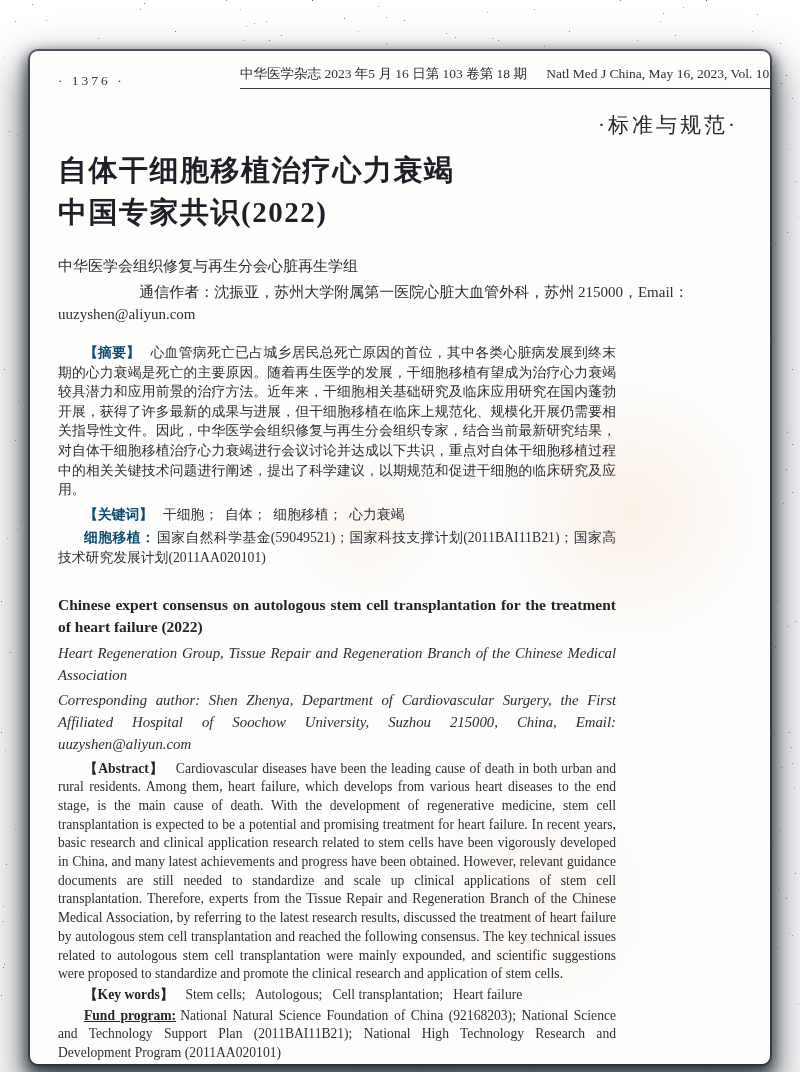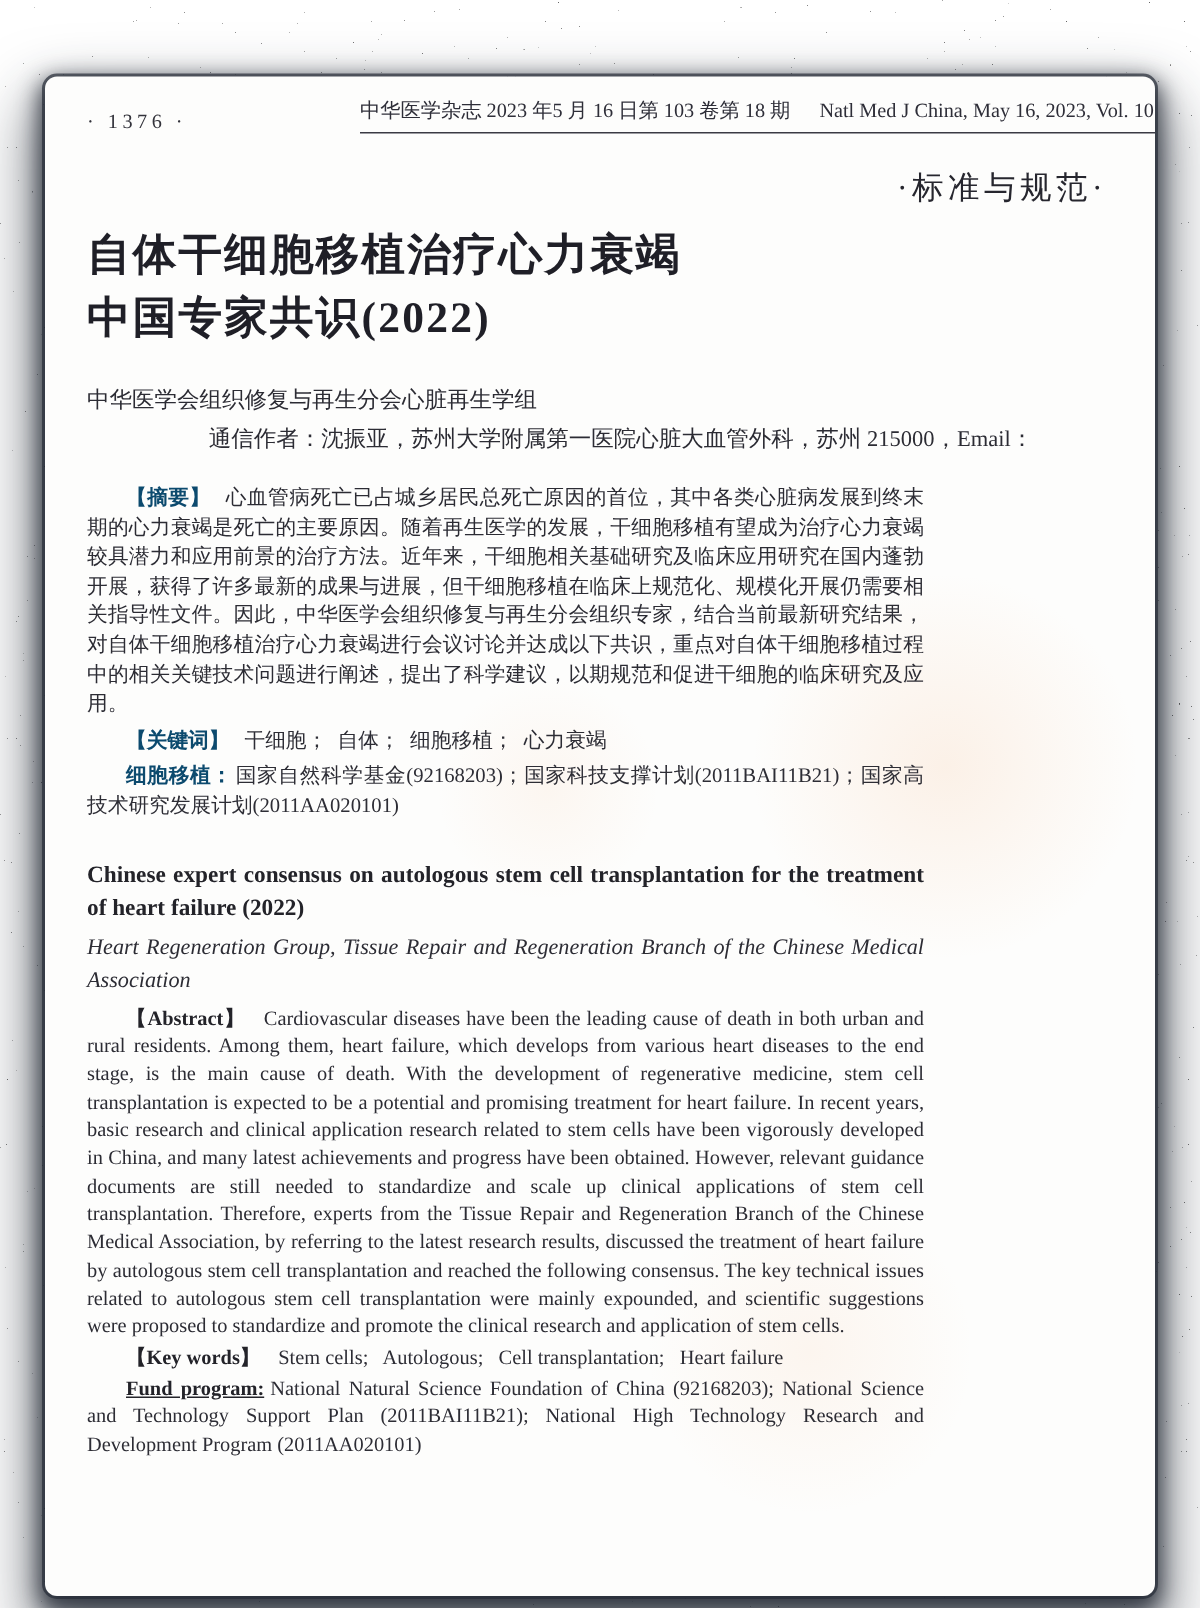--- a/index.html
+++ b/index.html
@@ -163,32 +163,34 @@
 
       <div class="section-label">·标准与规范·</div>
 
       <h1 class="title">
         <span>自体干细胞移植治疗心力衰竭</span>
         <span>中国专家共识(2022)</span>
       </h1>
 
       <p class="org">中华医学会组织修复与再生分会心脏再生学组</p>
       <p class="corr">通信作者：沈振亚，苏州大学附属第一医院心脏大血管外科，苏州 215000，Email：</p>
+      <p class="email">uuzyshen@aliyun.com</p>
 
       <div class="col">
 
         <p class="abs-cn"><span class="lab">【摘要】</span><span>心血管病死亡已占城乡居民总死亡原因的首位，其中各类心脏病发展到终末期的心力衰竭是死亡的主要原因。随着再生医学的发展，干细胞移植有望成为治疗心力衰竭较具潜力和应用前景的治疗方法。近年来，干细胞相关基础研究及临床应用研究在国内蓬勃开展，获得了许多最新的成果与进展，但干细胞移植在临床上规范化、规模化开展仍需要相关指导性文件。因此，中华医学会组织修复与再生分会组织专家，结合当前最新研究结果，对自体干细胞移植治疗心力衰竭进行会议讨论并达成以下共识，重点对自体干细胞移植过程中的相关关键技术问题进行阐述，提出了科学建议，以期规范和促进干细胞的临床研究及应用。</span></p>
 
         <p class="kw-cn"><span class="lab">【关键词】</span><span class="pre">干细胞；  自体；  细胞移植；  心力衰竭</span></p>
 
-        <p class="fund-cn"><span class="lab">细胞移植：</span><span>国家自然科学基金(92168203)；国家科技支撑计划(2011BAI11B21)；国家高技术研究发展计划(2011AA020101)</span></p>
+        <p class="fund-cn"><span class="lab">细胞移植：</span><span>国家自然科学基金(59049521)；国家科技支撑计划(2011BAI11B21)；国家高技术研究发展计划(2011AA020101)</span></p>
 
         <div class="en-block">
           <p class="en-title">Chinese expert consensus on autologous stem cell transplantation for the treatment of heart failure (2022)</p>
           <p class="en-it">Heart Regeneration Group, Tissue Repair and Regeneration Branch of the Chinese Medical Association</p>
+          <p class="en-it">Corresponding author: Shen Zhenya, Department of Cardiovascular Surgery, the First Affiliated Hospital of Soochow University, Suzhou 215000, China, Email: uuzyshen@aliyun.com</p>
 
           <p class="abs-en"><span class="elab">【Abstract】</span><span>Cardiovascular diseases have been the leading cause of death in both urban and rural residents. Among them, heart failure, which develops from various heart diseases to the end stage, is the main cause of death. With the development of regenerative medicine, stem cell transplantation is expected to be a potential and promising treatment for heart failure. In recent years, basic research and clinical application research related to stem cells have been vigorously developed in China, and many latest achievements and progress have been obtained. However, relevant guidance documents are still needed to standardize and scale up clinical applications of stem cell transplantation. Therefore, experts from the Tissue Repair and Regeneration Branch of the Chinese Medical Association, by referring to the latest research results, discussed the treatment of heart failure by autologous stem cell transplantation and reached the following consensus. The key technical issues related to autologous stem cell transplantation were mainly expounded, and scientific suggestions were proposed to standardize and promote the clinical research and application of stem cells.</span></p>
 
           <p class="kw-en"><span class="elab">【Key words】</span><span class="pre">Stem cells;   Autologous;   Cell transplantation;   Heart failure</span></p>
 
           <p class="fund-en"><span class="elab">Fund program:</span><span>National Natural Science Foundation of China (92168203); National Science and Technology Support Plan (2011BAI11B21); National High Technology Research and Development Program (2011AA020101)</span></p>
         </div>
 
       </div>
     </div>

